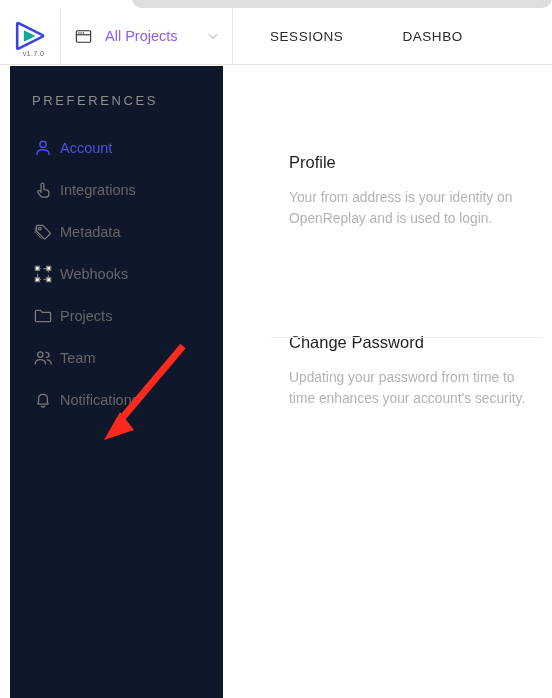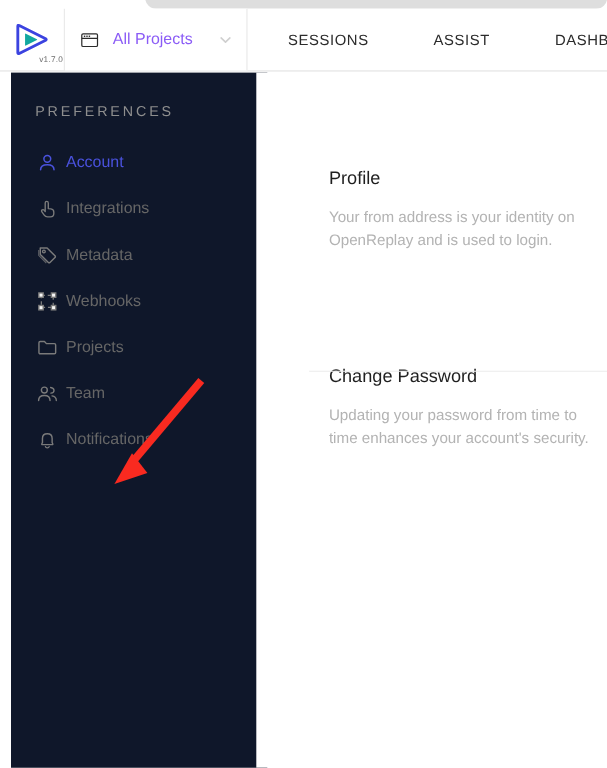--- a/index.html
+++ b/index.html
@@ -67,21 +67,21 @@
   }
   .logo-mark {
     position: relative;
     width: 34px;
     height: 32px;
     display: block;
   }
   .logo-version {
     position: absolute;
     bottom: 6px;
-    left: 16px;
+    left: 3px;
     width: 61px;
     text-align: center;
     font-size: 7.5px;
     color: #6b6b6b;
     letter-spacing: 0.2px;
   }
 
   .project-cell {
     width: 172px;
     height: 100%;
@@ -176,21 +176,21 @@
     color: #4a52de;
   }
   .nav-item.active .nav-label {
     color: #4a52de;
   }
 
   
   .main {
     position: absolute;
     top: 66px;
-    left: 233px;
+    left: 223px;
     width: 319px;
     height: 632px;
     background: #ffffff;
     box-sizing: border-box;
     overflow: hidden;
   }
   .section {
     padding-left: 66px;
     padding-right: 14px;
     box-sizing: border-box;
@@ -264,21 +264,20 @@
       <span class="project-label">All Projects</span>
       <span class="project-chevron">
         <svg viewBox="0 0 14 14" width="14" height="14" aria-hidden="true">
           <polyline points="3,5.5 7,9.3 11,5.5" fill="none" stroke="#cfcfcf" stroke-width="1.5" stroke-linecap="round" stroke-linejoin="round"></polyline>
         </svg>
       </span>
     </div>
 
     <div class="tabs">
       <div class="tab t1">SESSIONS</div>
-      <div class="tab t2">ASSIST</div>
       <div class="tab t3">DASHBO</div>
     </div>
   </div>
 
   <div class="sidebar">
     <div class="sidebar-title">PREFERENCES</div>
 
     <div class="nav">
 
       <div class="nav-item active">

